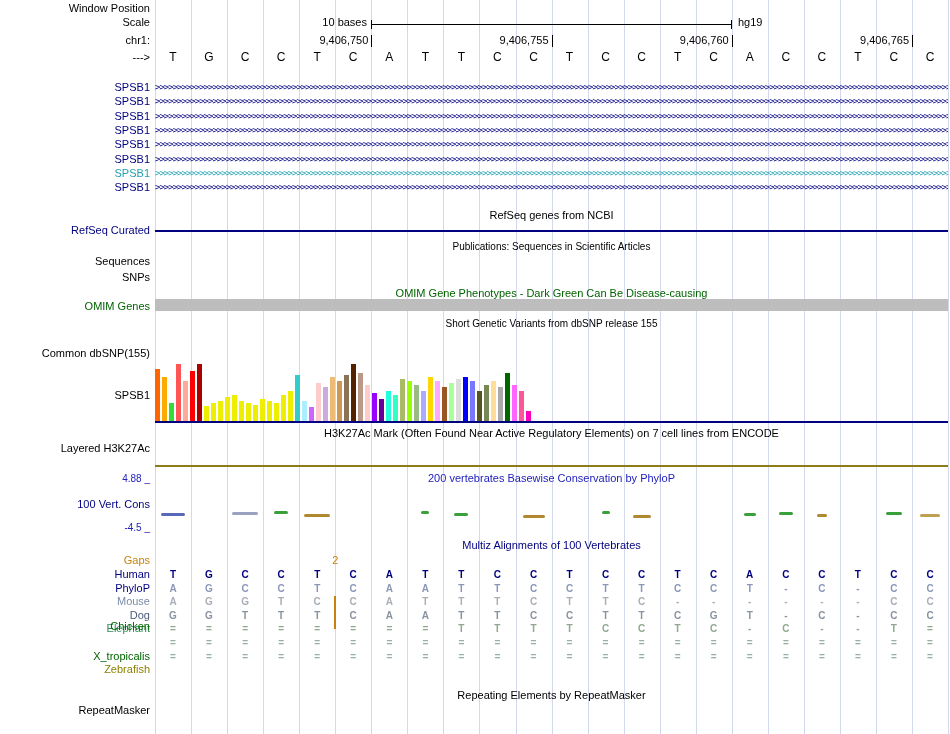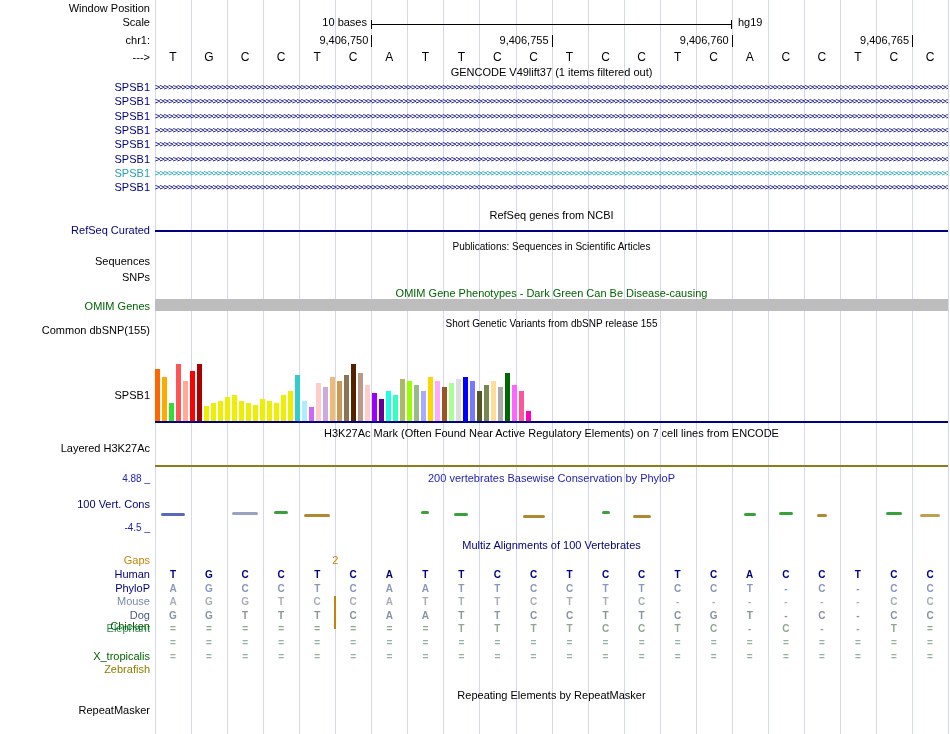--- a/index.html
+++ b/index.html
@@ -46,39 +46,38 @@
 <div id="screen">
 
   <div class="llabel" style="top:2px">Window Position</div>
   <div class="llabel" style="top:16px">Scale</div>
   <div class="llabel" style="top:34px">chr1:</div>
   <div class="llabel" style="top:51px">---&gt;</div>
   <div class="llabel navy" style="top:224px">RefSeq Curated</div>
   <div class="llabel" style="top:255px">Sequences</div>
   <div class="llabel" style="top:271px">SNPs</div>
   <div class="llabel green" style="top:300px">OMIM Genes</div>
-  <div class="llabel" style="top:324px">Common dbSNP(155)</div>
+  <div class="llabel" style="top:347px">Common dbSNP(155)</div>
   <div class="llabel" style="top:389px">SPSB1</div>
   <div class="llabel" style="top:442px">Layered H3K27Ac</div>
   <div class="llabel blue small" style="top:472px">4.88 _</div>
   <div class="llabel navy" style="top:498px">100 Vert. Cons</div>
   <div class="llabel blue small" style="top:521px">-4.5 _</div>
   <div class="llabel orange" style="top:554px">Gaps</div>
   <div class="llabel" style="top:704px">RepeatMasker</div>
 
   <div id="track-area">
 
 
     <div id="scale-text" style="right:581px">10 bases</div>
     <div id="scale-bar" style="left:216px;width:360px"></div>
     <div class="scale-tick" style="left:216px"></div>
     <div class="scale-tick" style="left:576px"></div>
     <div id="hg19-label">hg19</div>
 
-    <div class="title" style="top:66px">GENCODE V49lift37 (1 items filtered out)</div>
     <div class="title" style="top:209px">RefSeq genes from NCBI</div>
     <div class="title small" style="top:240px">Publications: Sequences in Scientific Articles</div>
     <div class="title green" style="top:287px">OMIM Gene Phenotypes - Dark Green Can Be Disease-causing</div>
     <div class="title small" style="top:317px">Short Genetic Variants from dbSNP release 155</div>
     <div class="title" style="top:427px">H3K27Ac Mark (Often Found Near Active Regulatory Elements) on 7 cell lines from ENCODE</div>
     <div class="title blue" style="top:472px">200 vertebrates Basewise Conservation by PhyloP</div>
     <div class="title navy" style="top:539px">Multiz Alignments of 100 Vertebrates</div>
     <div class="title" style="top:689px">Repeating Elements by RepeatMasker</div>
 
     <div id="refseq-line" class="hline"></div>

